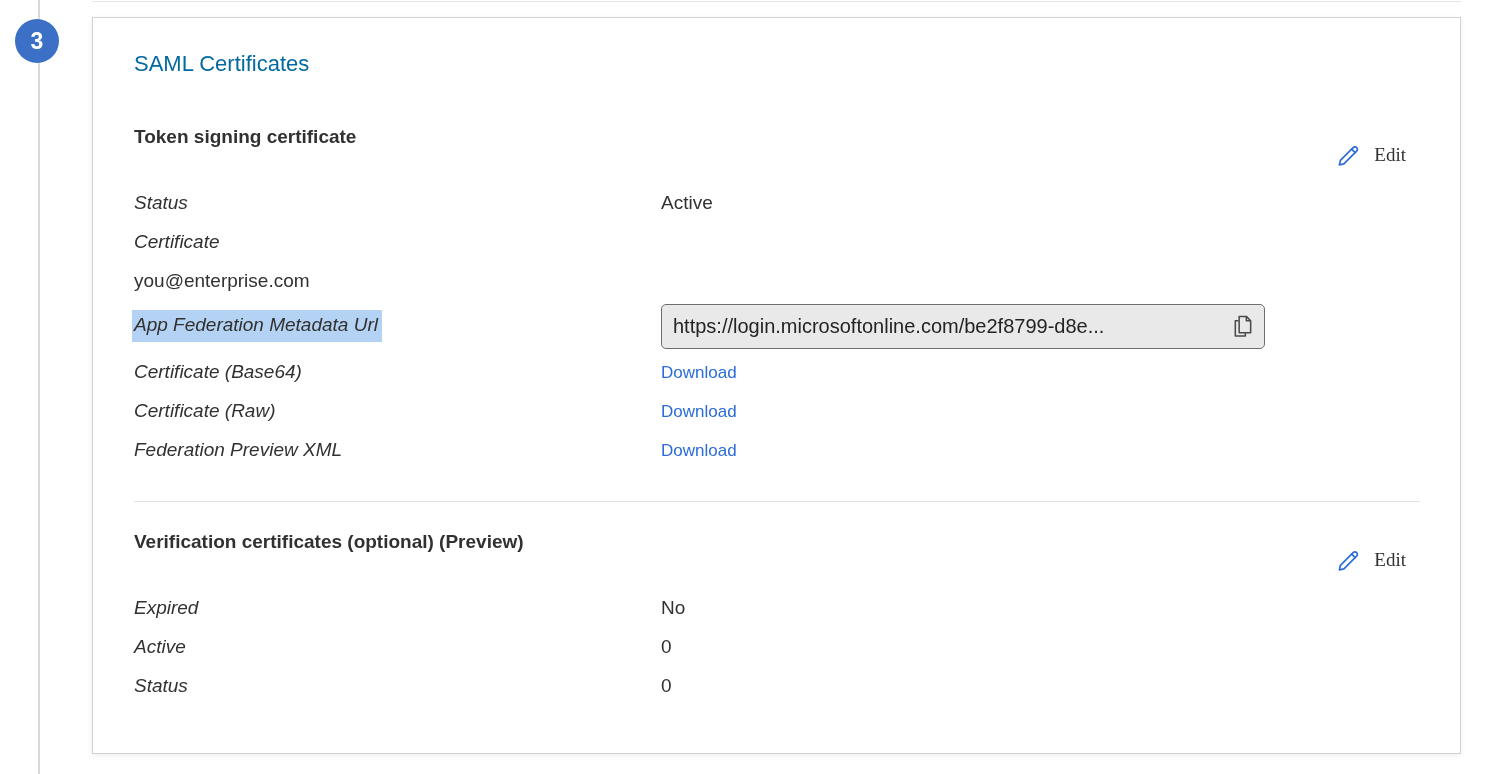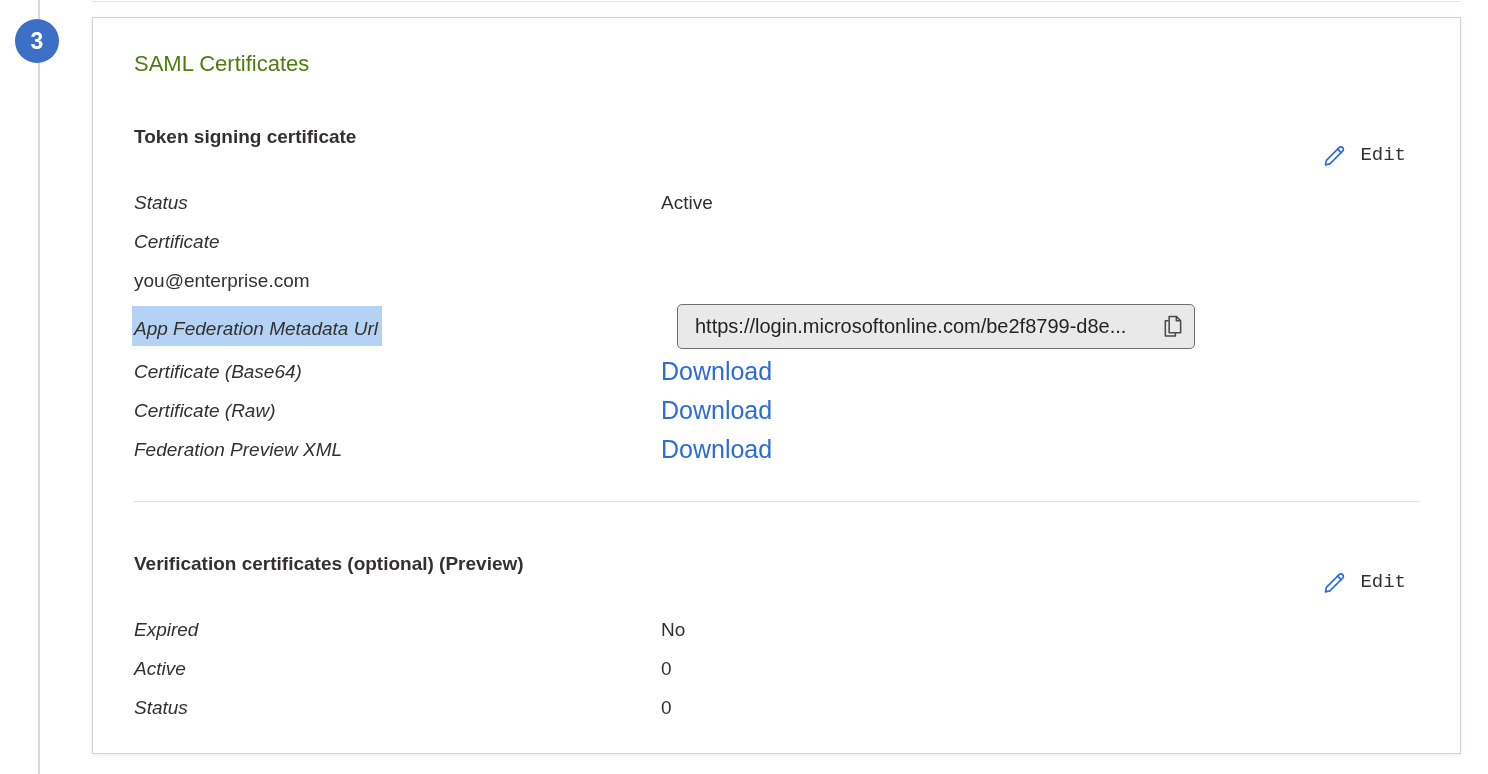--- a/index.html
+++ b/index.html
@@ -18,47 +18,47 @@
   .step-badge {
     position:absolute; left:15px; top:19px; width:44px; height:44px; border-radius:50%;
     background:var(--step-circle-blue); color:#fff; font-size:23px; font-weight:700;
     display:flex; align-items:center; justify-content:center; z-index:2;
   }
   .card {
     position:absolute; left:92px; top:17px; width:1369px; height:737px; background:#fff;
     border:1px solid var(--card-border); box-shadow:0 2px 6px rgba(0,0,0,0.07);
     padding:33px 40px 0 41px;
   }
-  .card-title { font-size:22px; font-weight:400; margin:0 0 48px 0; color:#4d7c0f; line-height:26px; }
+  .card-title { font-size:22px; font-weight:400; margin:0 0 48px 0; color:#0369a1; line-height:26px; }
   .section-head { display:flex; justify-content:space-between; align-items:flex-start; }
   .section-title { font-size:19px; font-weight:700; margin:0; line-height:24px; }
   .edit-btn {
     display:flex; align-items:center; gap:13px; background:none; border:none; padding:0;
-    margin-top:16px; margin-right:14px; font-family:Liberation Mono, monospace; font-size:19px; color:var(--text-primary); cursor:pointer;
+    margin-top:16px; margin-right:14px; font-family:Liberation Serif, serif; font-size:19px; color:var(--text-primary); cursor:pointer;
   }
   .rows { margin-top:15px; }
   .kv { display:grid; grid-template-columns:527px 1fr; align-items:center; height:39px; font-size:19px; }
   .kv.url-row { height:52px; }
   .kv .label { white-space:nowrap;font-style:italic; }
   .label-selected {
     display:inline-block; background:var(--selection-highlight);
-    padding:12px 4px 6px 2px; margin-left:-2px;
+    padding:4px 4px 6px 2px; margin-left:-2px;
   }
   .value { white-space:nowrap; }
-  .dl-link { color:var(--accent-blue); text-decoration:none; font-size:25px; }
+  .dl-link { color:var(--accent-blue); text-decoration:none; font-size:17px; }
   .url-field {
-    width:518px; height:45px; background:var(--input-bg);
+    width:604px; height:45px; background:var(--input-bg);
     border:1px solid var(--input-border); border-radius:5px;
     display:flex; align-items:center; justify-content:space-between;
-    padding:0 10px 0 17px; font-size:20px; color:#242424;margin-left:16px;
+    padding:0 10px 0 11px; font-size:20px; color:#242424;
   }
   .url-text { white-space:nowrap; overflow:hidden; }
   .copy-btn { background:none; border:none; padding:0 0 0 8px; cursor:pointer; display:flex; align-items:center; }
   .divider { border:none; border-top:1px solid var(--divider); margin:32px 0 0 0; }
-  .section2 { margin-top:50px; }
+  .section2 { margin-top:28px; }
   .icon { display:inline-flex; }
 </style>
 </head>
 <body>
 
 <div class="rail"></div>
 <div class="top-hairline"></div>
 <div class="step-badge">
   <span>3</span>
 </div>

